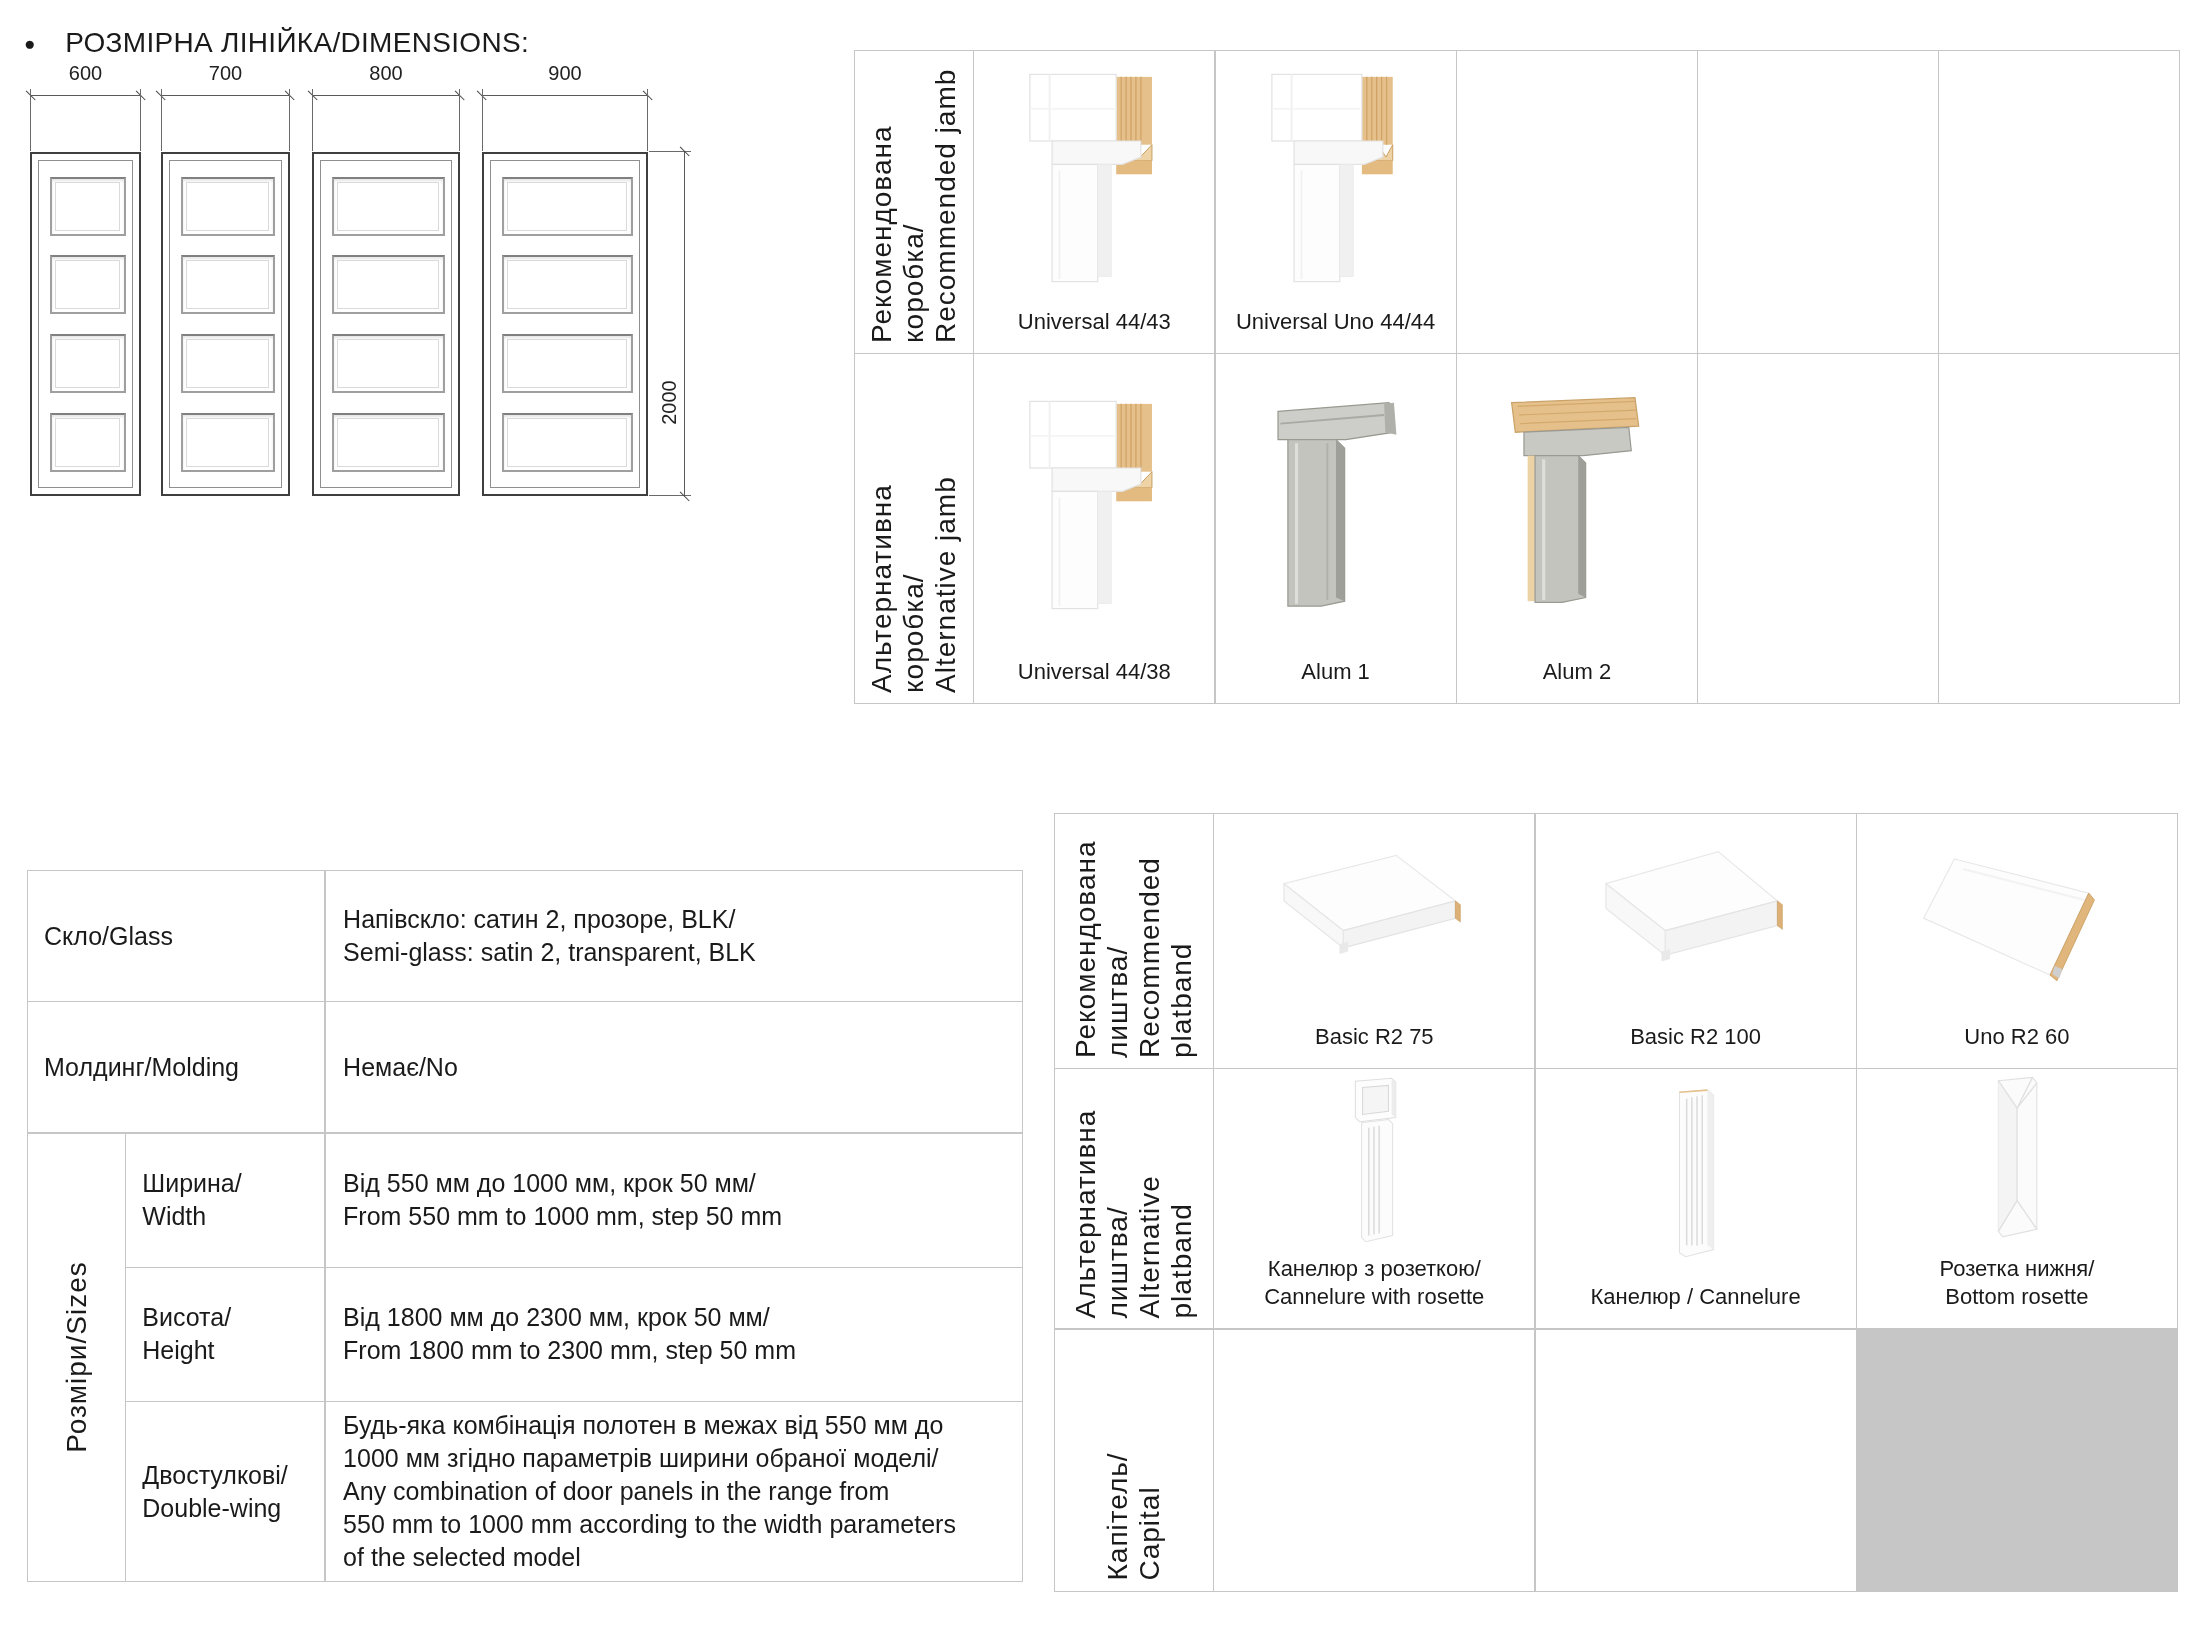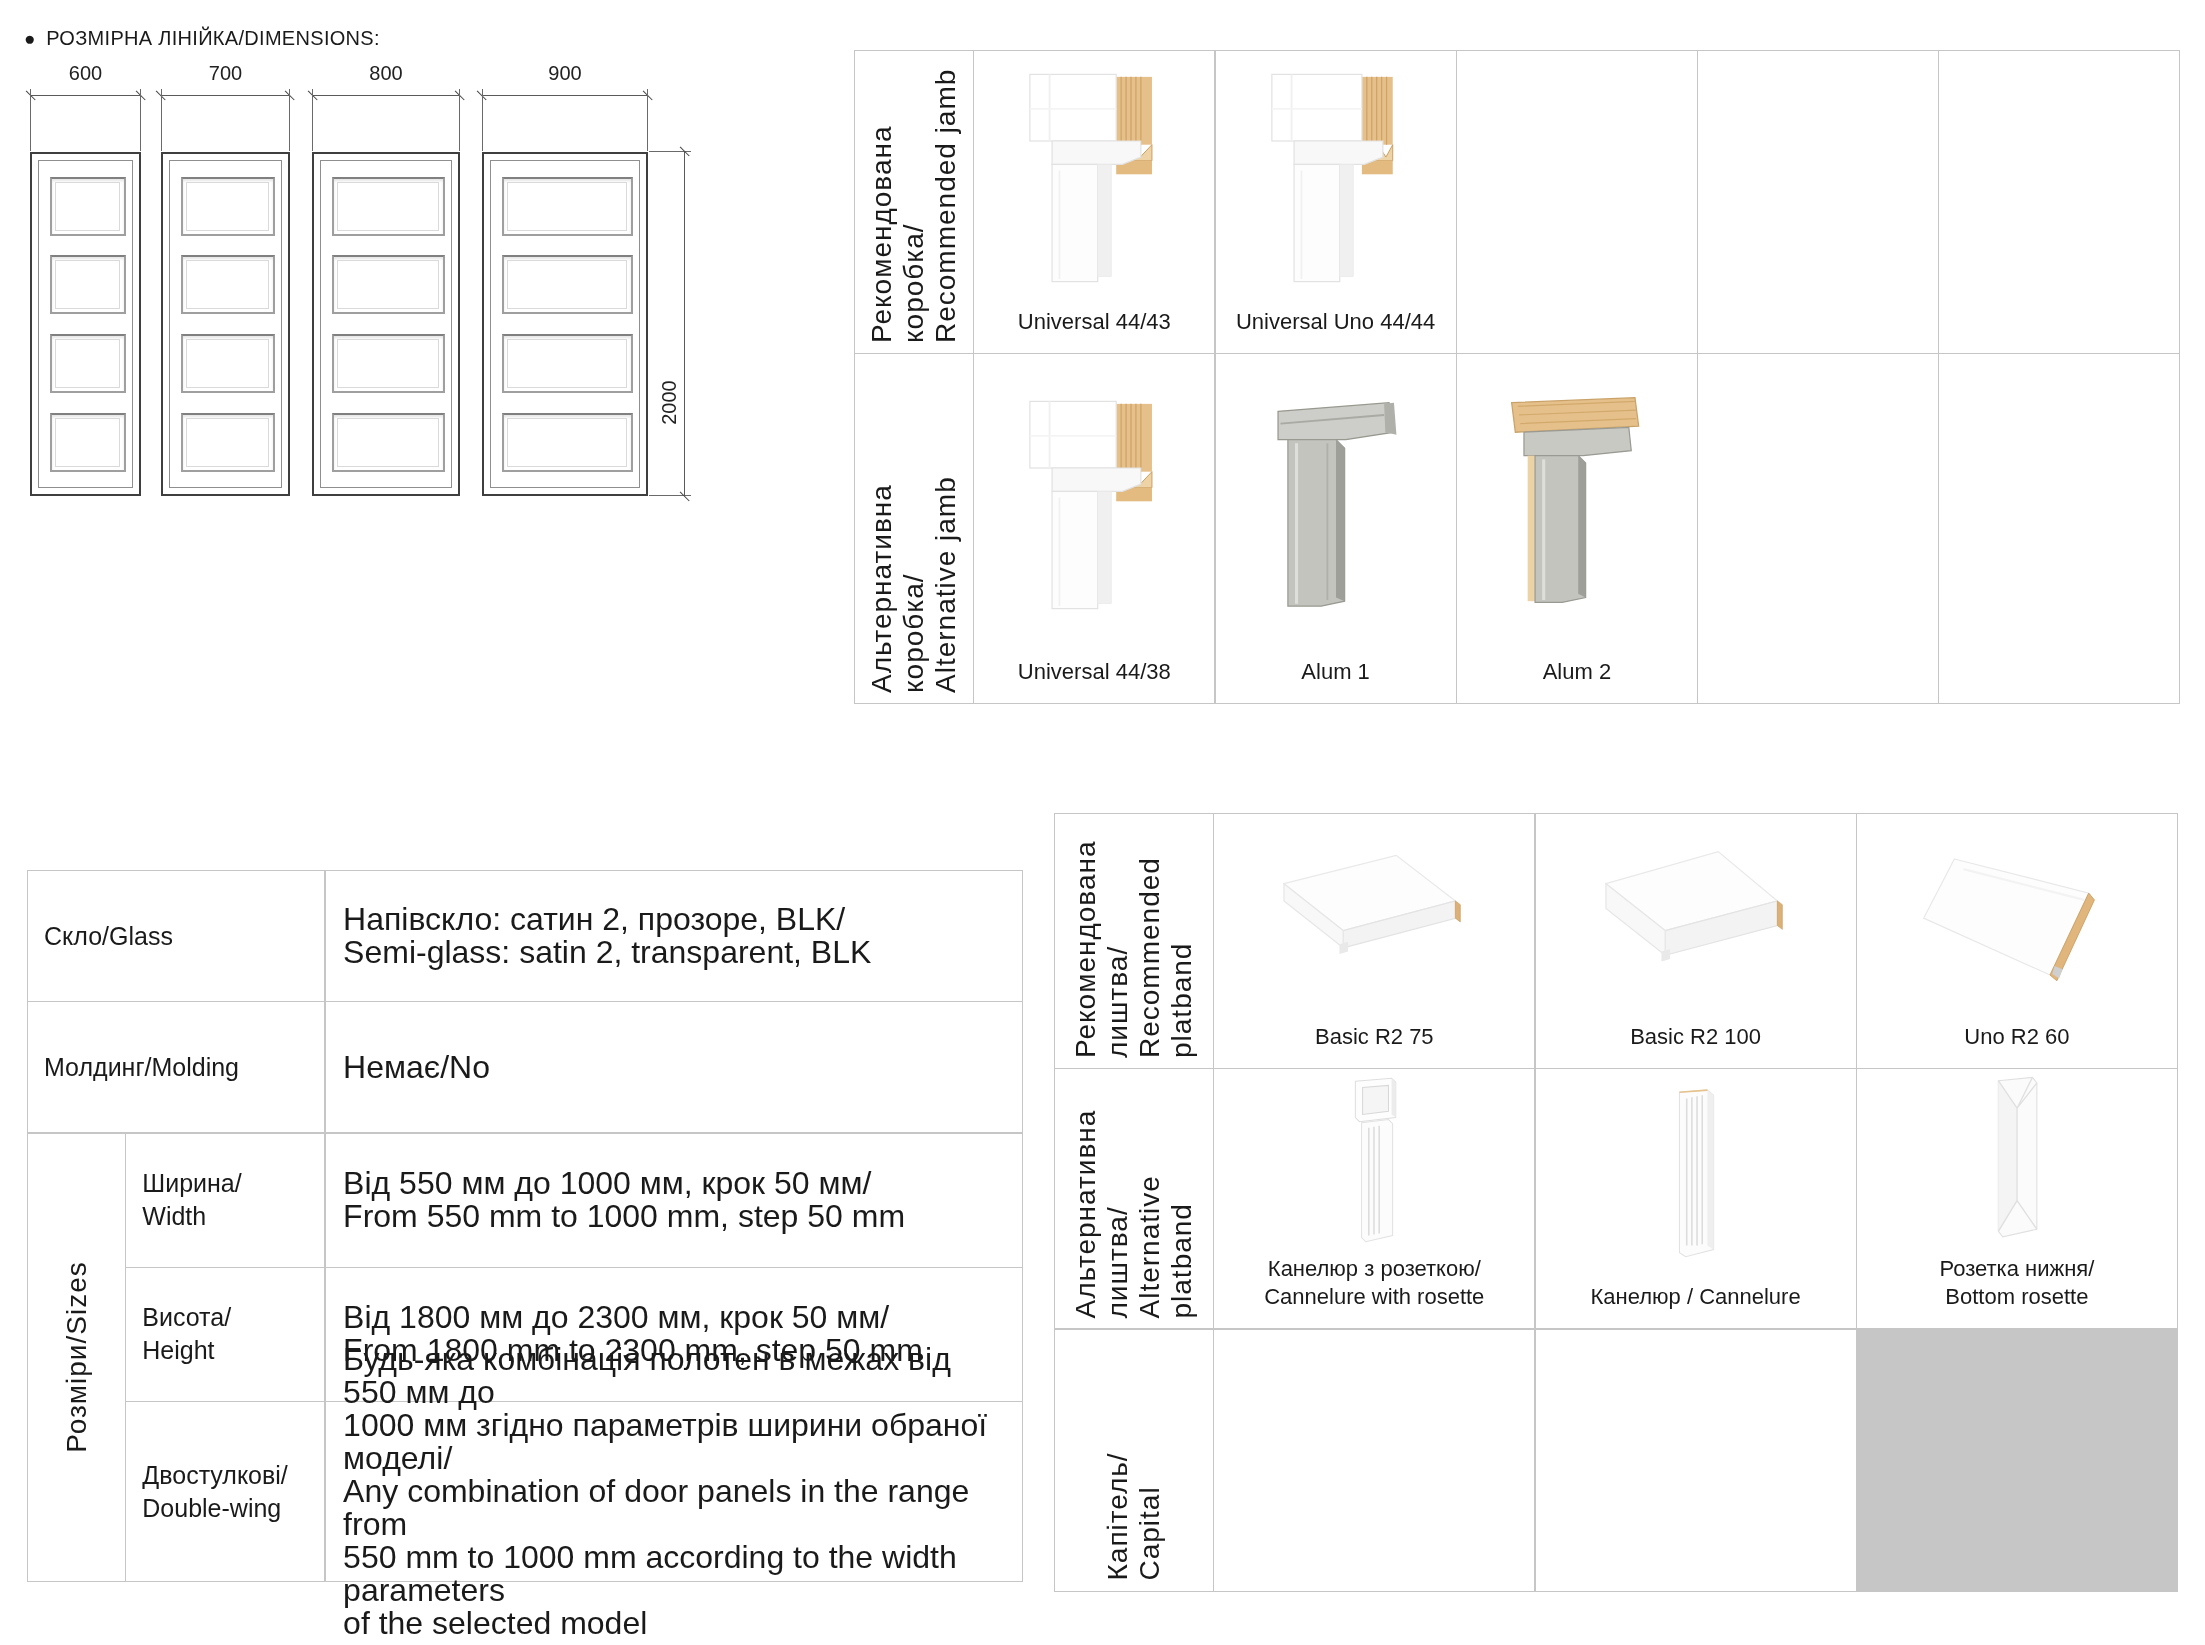--- a/index.html
+++ b/index.html
@@ -5,21 +5,21 @@
   * { box-sizing: border-box; }
   html,body { margin:0; padding:0; background:#ffffff; }
   #page {
     position:relative; width:2205px; height:1646px; background:#fff;
     font-family:"Liberation Sans","DejaVu Sans",sans-serif; color:#1a1a1a; overflow:hidden;
   }
 
   
   #title-row { position:absolute; left:24px; top:27px; display:flex; align-items:center; gap:10.7px; }
   #title-bullet { font-size:19px; line-height:19px; }
-  #title-text { font-size:20px; letter-spacing:0.3px; white-space:nowrap; }
+  #title-text { font-size:28px; letter-spacing:0.3px; white-space:nowrap;margin-left:19px; }
 
   
   #doors-layer { position:absolute; left:0; top:0; width:739px; height:537px; }
   .dim-num { position:absolute; font-size:20px; text-align:center; color:#222; }
   .dim-line-h { position:absolute; height:1.3px; background:#5a5a5a; }
   .dim-line-v { position:absolute; width:1.3px; background:#5a5a5a; }
   .ext-line-v { position:absolute; width:1.3px; background:#6a6a6a; }
   .ext-line-h { position:absolute; height:1.3px; background:#6a6a6a; }
   .tick { position:absolute; width:13.4px; height:1.3px; background:#444; transform:rotate(45deg); }
   .leaf { position:absolute; border:2px solid #3f3f3f; background:#fff; }
@@ -35,21 +35,21 @@
   .cell { background:#fff; position:relative; }
   .photo-cell { display:flex; flex-direction:column; align-items:center; }
   .icon-wrap { flex:1 1 auto; min-height:0; display:flex; align-items:center; justify-content:center; width:100%; }
   .caption { font-size:22px; line-height:28px; text-align:center; white-space:pre-line; padding:2.7px 5.4px 17.5px 5.4px; }
   .vlabel { position:absolute; left:50%; top:50%;
             transform:translate(-50%,-50%) rotate(-90deg);
             white-space:pre-line; font-size:28px; line-height:32px; letter-spacing:1px; text-align:left; }
 
   
   .spec-label { display:flex; align-items:center; padding-left:16px; font-size:25px; line-height:33px; white-space:pre-line; }
-  .spec-value { display:flex; align-items:center; padding-left:17.5px; padding-right:9.4px; font-size:32px; line-height:33px; white-space:pre-line; }
+  .spec-value { display:flex; align-items:center; padding-left:17.5px; padding-right:9.4px; font-size:25px; line-height:33px; white-space:pre-line; }
 </style>
 </head>
 <body>
 
 <div id="page">
 
   <div id="title-row">
     <span id="title-bullet">●</span>
     <span id="title-text">РОЗМІРНА ЛІНІЙКА/DIMENSIONS:</span>
   </div>

